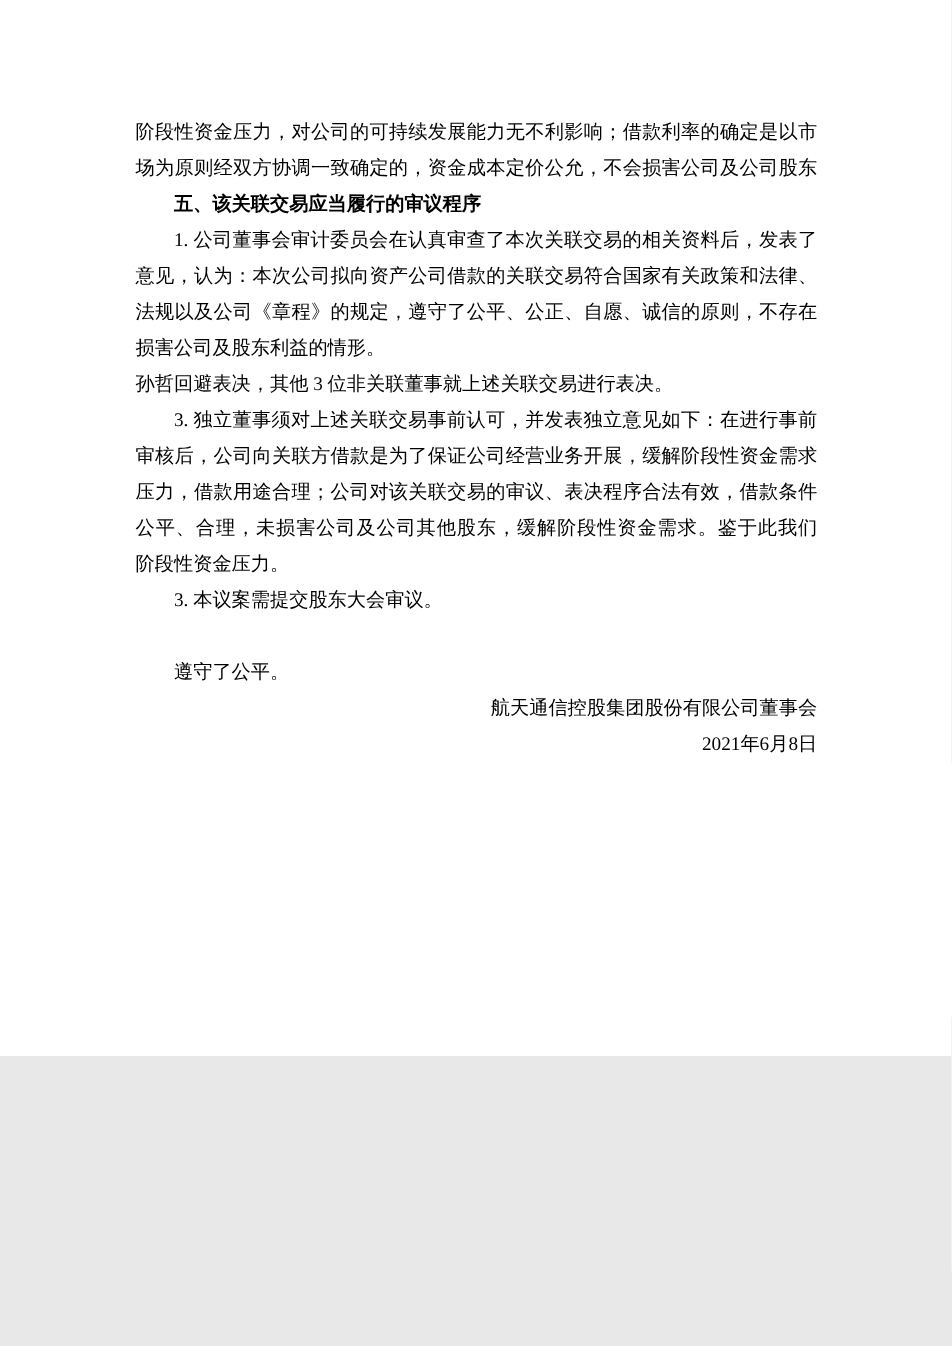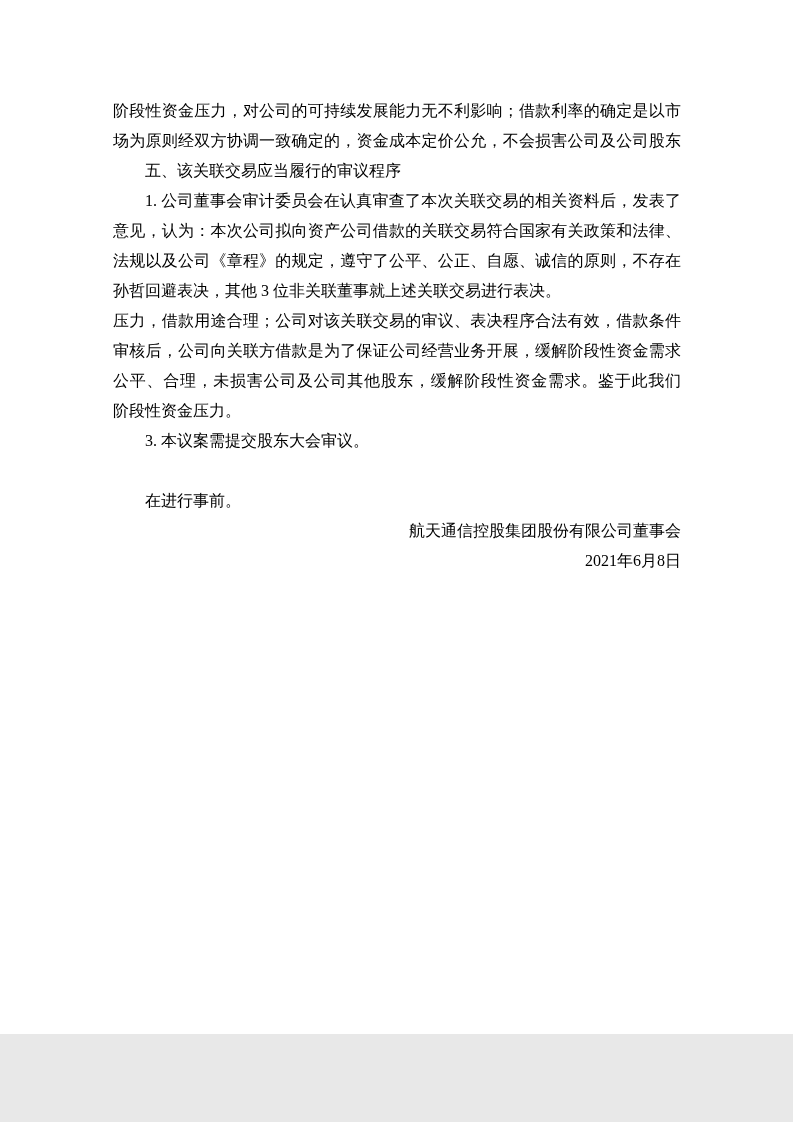--- a/index.html
+++ b/index.html
@@ -3,21 +3,21 @@
 <meta charset="utf-8">
 <style>
   html, body {
     margin: 0;
     padding: 0;
     background: #e8e8e8;
   }
   .page {
     position: relative;
     width: 793px;
-    height: 1034px;
+    height: 880px;
     margin: 0 auto;
     background: #ffffff;
     font-family: "Liberation Serif", "DejaVu Serif", serif;
     color: #000000;
     overflow: hidden;
   }
   .text-block {
     position: absolute;
     left: 113px;
     top: 96px;
@@ -31,21 +31,21 @@
     height: 30px;
     overflow: visible;
   }
   .line.end {
     text-align-last: auto;
   }
   .line.indent {
     text-indent: 32px;
   }
   .line.heading {
-    font-weight: normal;
+    font-weight: bold;
     text-align-last: auto;
   }
   .line.right {
     text-align: left;
     text-align-last: right;
   }
   .spacer {
     height: 30px;
   }
 </style>
@@ -56,31 +56,33 @@
   <div class="text-block">
 
     <div class="line">阶段性资金压力，对公司的可持续发展能力无不利影响；借款利率的确定是以市</div>
     <div class="line">场为原则经双方协调一致确定的，资金成本定价公允，不会损害公司及公司股东</div>
 
     <div class="line heading indent">五、该关联交易应当履行的审议程序</div>
 
     <div class="line indent">1. 公司董事会审计委员会在认真审查了本次关联交易的相关资料后，发表了</div>
     <div class="line">意见，认为：本次公司拟向资产公司借款的关联交易符合国家有关政策和法律、</div>
     <div class="line">法规以及公司《章程》的规定，遵守了公平、公正、自愿、诚信的原则，不存在</div>
+    <div class="line end">损害公司及股东利益的情形。</div>
 
     <div class="line end">孙哲回避表决，其他 3 位非关联董事就上述关联交易进行表决。</div>
 
+    <div class="line indent">3. 独立董事须对上述关联交易事前认可，并发表独立意见如下：在进行事前</div>
+    <div class="line">审核后，公司向关联方借款是为了保证公司经营业务开展，缓解阶段性资金需求</div>
     <div class="line">压力，借款用途合理；公司对该关联交易的审议、表决程序合法有效，借款条件</div>
-    <div class="line">审核后，公司向关联方借款是为了保证公司经营业务开展，缓解阶段性资金需求</div>
     <div class="line">公平、合理，未损害公司及公司其他股东，缓解阶段性资金需求。鉴于此我们</div>
     <div class="line end">阶段性资金压力。</div>
 
     <div class="line end indent">3. 本议案需提交股东大会审议。</div>
 
     <div class="spacer"></div>
 
-    <div class="line end indent">在进行事前。</div>
+    <div class="line end indent">遵守了公平。</div>
 
     <div class="line right">航天通信控股集团股份有限公司董事会</div>
     <div class="line right">2021年6月8日</div>
 
   </div>
 </div>
 
 </body></html>

